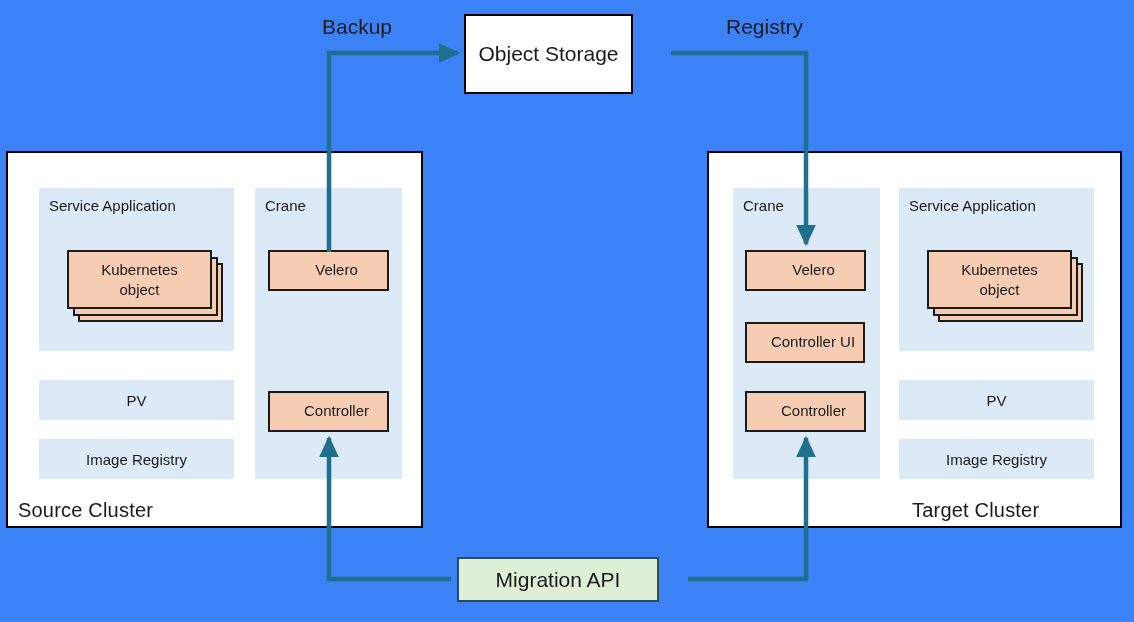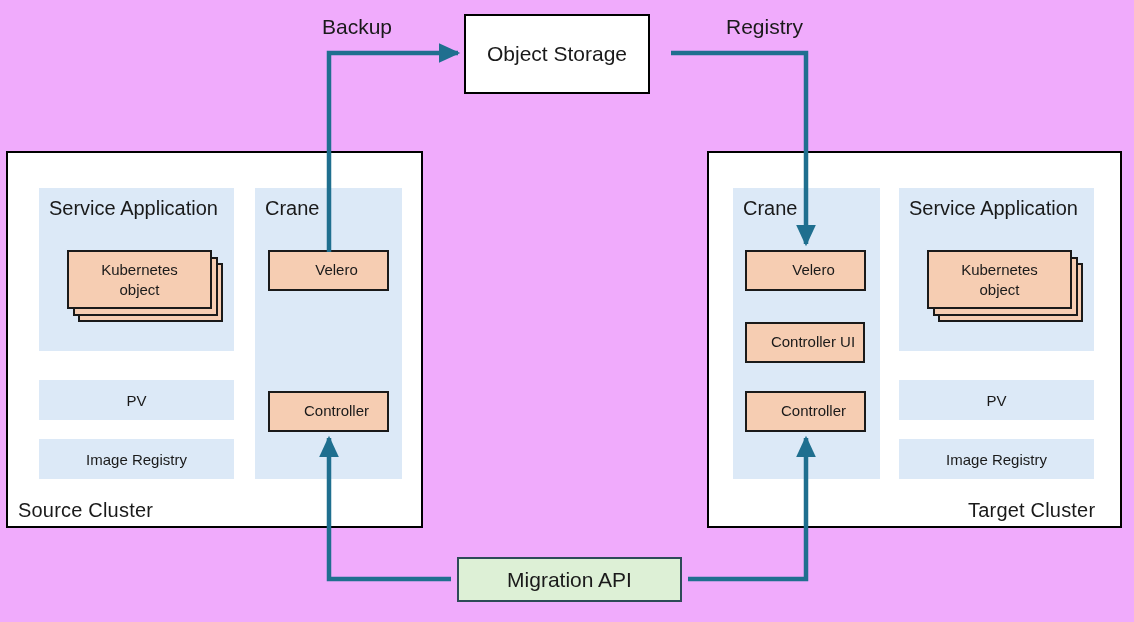--- a/index.html
+++ b/index.html
@@ -8,21 +8,21 @@
     background: #ffffff;
   }
   body {
     font-family: "Liberation Sans", sans-serif;
     color: #111111;
   }
   #canvas {
     position: relative;
     width: 1134px;
     height: 622px;
-    background: #f0abfc;
+    background: #3b82f6;
     overflow: hidden;
   }
   .abs { position: absolute; box-sizing: border-box; }
 
   
   .cluster-frame {
     border: 2px solid #000000;
     background: #ffffff;
   }
   .cluster-label {
@@ -30,21 +30,21 @@
     color: #1a1a1a;
     white-space: nowrap;
     letter-spacing: 0.2px;
   }
 
   
   .panel {
     background: #dce9f7;
   }
   .panel-title {
-    font-size: 20px;
+    font-size: 15px;
     color: #1a1a1a;
     white-space: nowrap;
   }
   .panel-centered-text {
     display: flex;
     align-items: center;
     justify-content: center;
     font-size: 15px;
     color: #1a1a1a;
     white-space: nowrap;
@@ -121,21 +121,21 @@
 </style>
 </head>
 <body>
 
 <div id="canvas">
 
   <div class="abs flow-label" style="left:322px; top:15px;">Backup</div>
 
   <div class="abs flow-label" style="left:726px; top:15px;">Registry</div>
 
-  <div class="abs plain-box" style="left:464px; top:14px; width:186px; height:80px;">
+  <div class="abs plain-box" style="left:464px; top:14px; width:169px; height:80px;">
     <span>Object Storage</span>
   </div>
 
   <div class="abs cluster-frame" style="left:6px; top:151px; width:417px; height:377px;"></div>
 
   <div class="abs cluster-label" style="left:18px; top:499px;">Source Cluster</div>
 
   <div class="abs panel" style="left:39px; top:188px; width:195px; height:163px;"></div>
   <div class="abs panel-title" style="left:49px; top:197px;">Service Application</div>
 
@@ -162,21 +162,21 @@
   <div class="abs comp-box" style="left:268px; top:250px; width:121px; height:41px;">
     <span>Velero</span>
   </div>
 
   <div class="abs comp-box" style="left:268px; top:391px; width:121px; height:41px;">
     <span>Controller</span>
   </div>
 
   <div class="abs cluster-frame" style="left:707px; top:151px; width:415px; height:377px;"></div>
 
-  <div class="abs cluster-label" style="left:968px; top:499px;">Target Cluster</div>
+  <div class="abs cluster-label" style="left:912px; top:499px;">Target Cluster</div>
 
   <div class="abs panel" style="left:733px; top:188px; width:147px; height:291px;"></div>
   <div class="abs panel-title" style="left:743px; top:197px;">Crane</div>
 
   <div class="abs comp-box" style="left:745px; top:250px; width:121px; height:41px;">
     <span>Velero</span>
   </div>
 
   <div class="abs comp-box" style="left:745px; top:322px; width:120px; height:41px;">
     <span>Controller UI</span>
@@ -199,21 +199,21 @@
   </div>
 
   <div class="abs panel panel-centered-text" style="left:899px; top:380px; width:195px; height:40px;">
     <span>PV</span>
   </div>
 
   <div class="abs panel panel-centered-text" style="left:899px; top:439px; width:195px; height:40px;">
     <span>Image Registry</span>
   </div>
 
-  <div class="abs api-box" style="left:457px; top:557px; width:225px; height:45px;">
+  <div class="abs api-box" style="left:457px; top:557px; width:202px; height:45px;">
     <span>Migration API</span>
   </div>
 
   <svg id="connectors" viewBox="0 0 1134 622">
     <defs>
       <marker id="arrowhead" viewBox="0 0 10 10" refX="8.5" refY="5" markerWidth="5" markerHeight="5" orient="auto-start-reverse">
         <path d="M 0 0.6 L 9.5 5 L 0 9.4 z" fill="#1f6f8f"></path>
       </marker>
     </defs>
 

